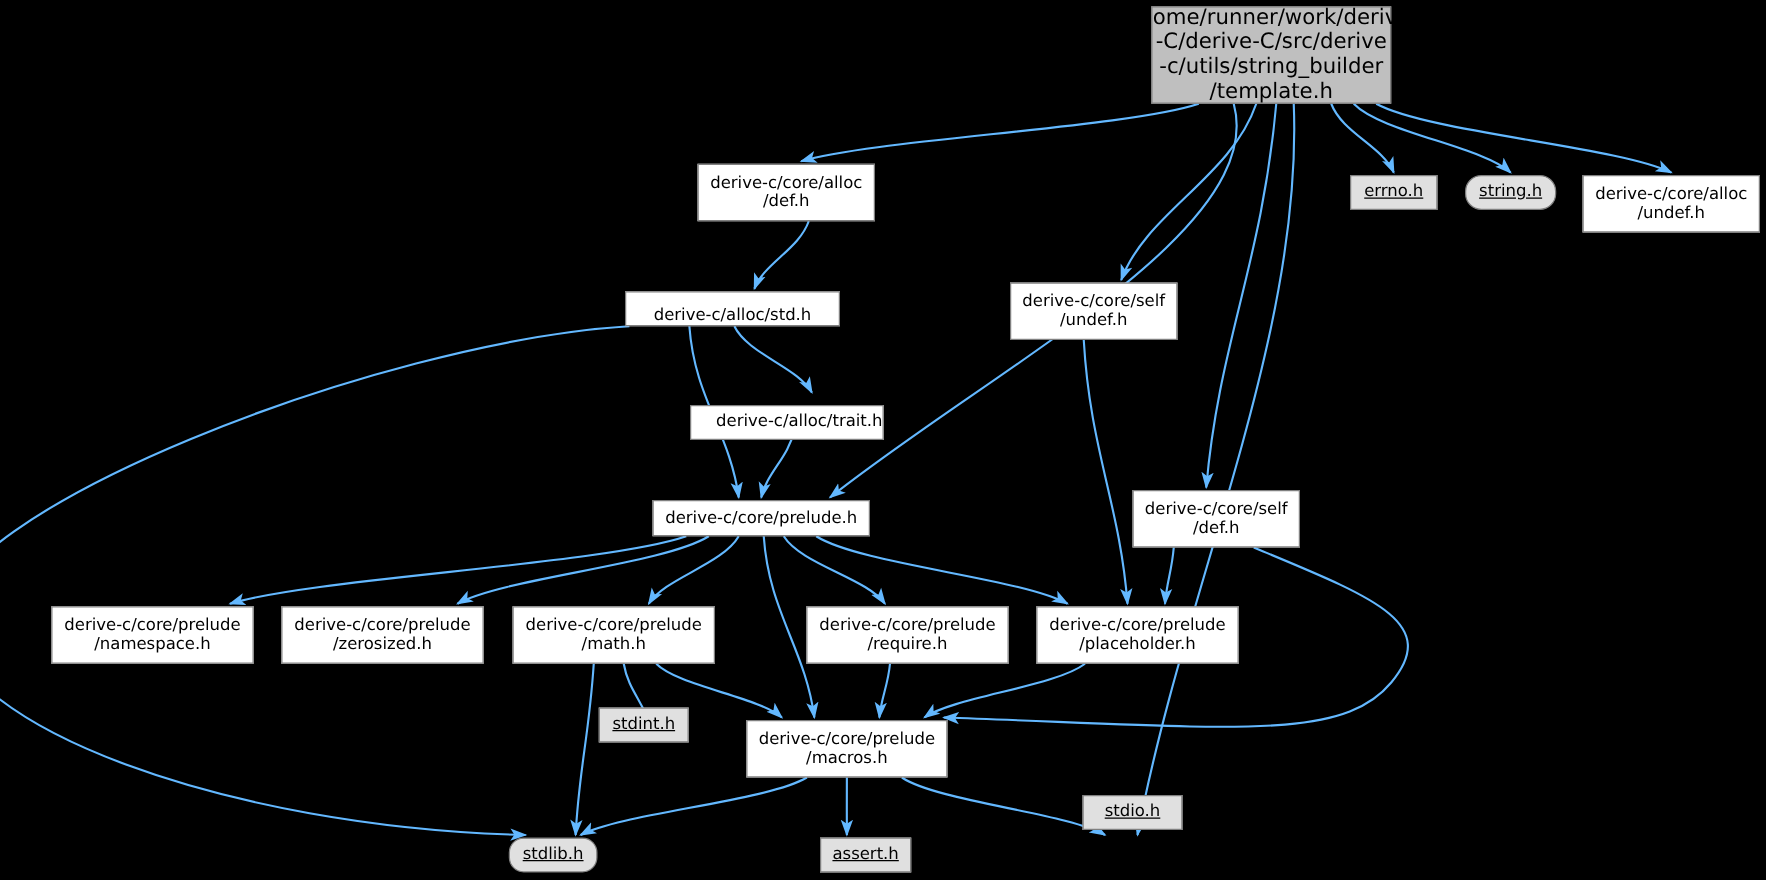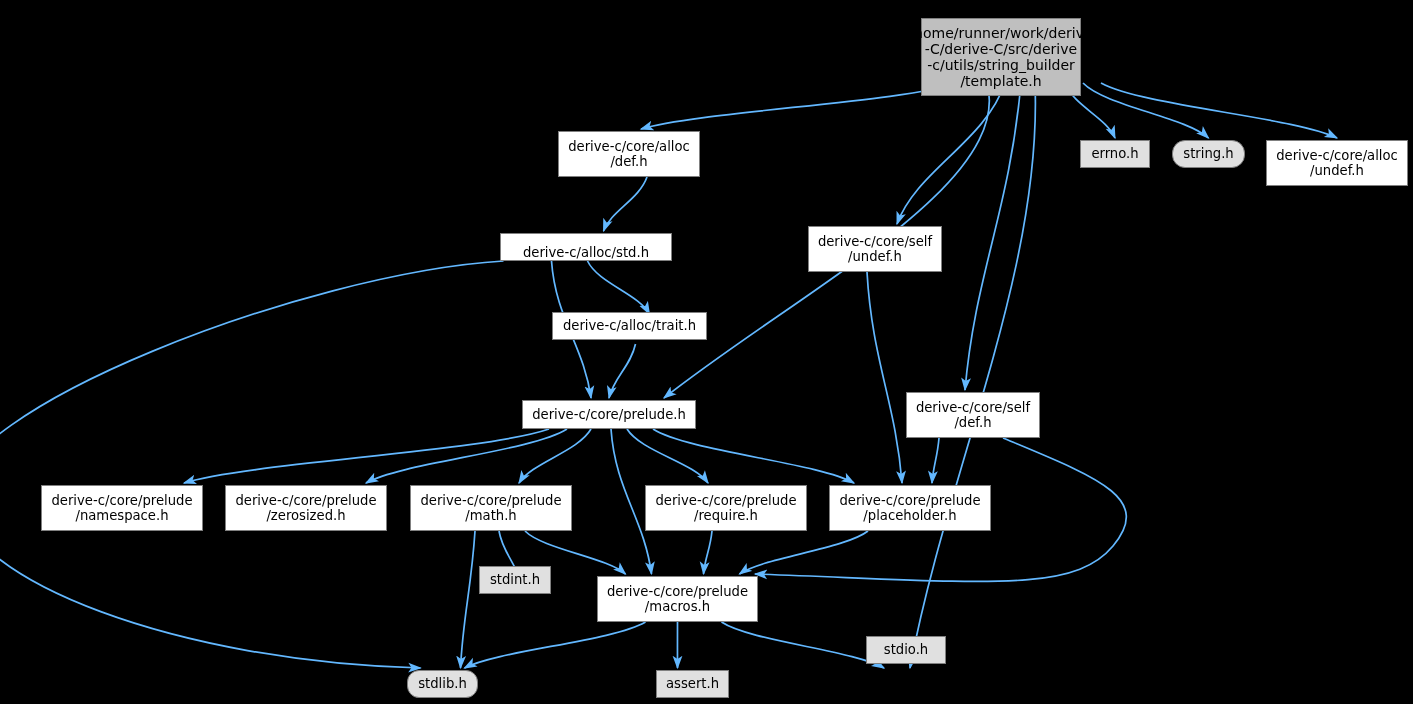--- a/index.html
+++ b/index.html
@@ -3,21 +3,21 @@
 <meta charset="utf-8">
 <style>
   html,body{margin:0;padding:0;background:#000;}
   #stage{position:relative;width:1413px;height:704px;background:#000;overflow:hidden;
          font-family:"DejaVu Sans","Liberation Sans",sans-serif;}
   #edges{position:absolute;left:0;top:0;width:1413px;height:704px;}
   .node{position:absolute;box-sizing:border-box;display:flex;align-items:center;
         justify-content:center;text-align:center;line-height:1.16;color:#000;
         font-size:13.2px;white-space:pre;}
   .node.plain{background:#ffffff;border:1px solid #808080;}
-  .node.sys{background:#e0e0e0;border:1px solid #808080;}
+  .node.sys{background:#e0e0e0;border:1px solid #808080;text-decoration:underline;}
   .node.root{background:#bfbfbf;border:1px solid #808080;}
   .nlabel{pointer-events:none;}
 </style>
 </head>
 <body>
 
 <div id="stage">
   <svg id="edges" viewBox="0 0 1413 704" xmlns="http://www.w3.org/2000/svg">
     <defs>
       <marker id="ah" markerWidth="9" markerHeight="9" refX="7.2" refY="3.2" orient="auto" markerUnits="strokeWidth">
@@ -51,34 +51,34 @@
         <path d="M868,531 C844.655,549.06 762.63,557.66 739.5,574" marker-end="url(#ah)" stroke="#63b8ff"></path>
         <path d="M867,272 C872.034,360.62 895.7,402.82 902,483" marker-end="url(#ah)" stroke="#63b8ff"></path>
         <path d="M939,438 C937.47,456.9 933.26,465.9 932,483" marker-end="url(#ah)" stroke="#63b8ff"></path>
         <path d="M1003,438 C1099,478 1153,498 1113,546 S985,582 755,574" marker-end="url(#ah)" stroke="#63b8ff"></path>
         <path d="M645.5,622 C612.644,641.32 497.08,650.52 464.5,668" marker-end="url(#ah)" stroke="#63b8ff"></path>
         <path d="M677.5,622 C677.362,641.32 677.5,650.52 677.5,668" marker-end="url(#ah)" stroke="#63b8ff"></path>
         <path d="M721.5,622 C750.474,641.32 854.75,650.52 884,668" marker-end="url(#ah)" stroke="#63b8ff"></path>
       </g>
   </svg>
   <div id="node-layer">
-      <div class="node root" style="left: 921px; top: 18px; width: 160px; height: 78px; font-size: 14px;"><span class="nlabel">/home/runner/work/derive
+      <div class="node root" style="left: 921px; top: 5px; width: 192px; height: 78px; font-size: 17px;"><span class="nlabel">/home/runner/work/derive
 -C/derive-C/src/derive
 -c/utils/string_builder
 /template.h</span></div>
       <div class="node plain" style="left: 558px; top: 131px; width: 142px; height: 46px;"><span class="nlabel">derive-c/core/alloc
 /def.h</span></div>
       <div class="node sys" style="left: 1080px; top: 140px; width: 70px; height: 28px;"><span class="nlabel">errno.h</span></div>
       <div class="node sys" style="left: 1172px; top: 140px; width: 73px; height: 28px; border-radius: 13px;"><span class="nlabel">string.h</span></div>
       <div class="node plain" style="left: 1266px; top: 140px; width: 142px; height: 46px;"><span class="nlabel">derive-c/core/alloc
 /undef.h</span></div>
       <div class="node plain" style="left: 808px; top: 226px; width: 134px; height: 46px;"><span class="nlabel">derive-c/core/self
 /undef.h</span></div>
       <div class="node plain" style="left: 500px; top: 233px; width: 172px; height: 28px; align-items: flex-end;"><span class="nlabel">derive-c/alloc/std.h</span></div>
-      <div class="node plain" style="left: 552px; top: 312px; width: 155px; height: 28px;"><span class="nlabel">derive-c/alloc/trait.h</span></div>
+      <div class="node plain" style="left: 552px; top: 324px; width: 155px; height: 28px; justify-content: flex-end;"><span class="nlabel">derive-c/alloc/trait.h</span></div>
       <div class="node plain" style="left: 906px; top: 392px; width: 134px; height: 46px;"><span class="nlabel">derive-c/core/self
 /def.h</span></div>
       <div class="node plain" style="left: 522px; top: 400px; width: 174px; height: 29px;"><span class="nlabel">derive-c/core/prelude.h</span></div>
       <div class="node plain" style="left: 41px; top: 485px; width: 162px; height: 46px;"><span class="nlabel">derive-c/core/prelude
 /namespace.h</span></div>
       <div class="node plain" style="left: 225px; top: 485px; width: 162px; height: 46px;"><span class="nlabel">derive-c/core/prelude
 /zerosized.h</span></div>
       <div class="node plain" style="left: 410px; top: 485px; width: 162px; height: 46px;"><span class="nlabel">derive-c/core/prelude
 /math.h</span></div>
       <div class="node plain" style="left: 645px; top: 485px; width: 162px; height: 46px;"><span class="nlabel">derive-c/core/prelude

